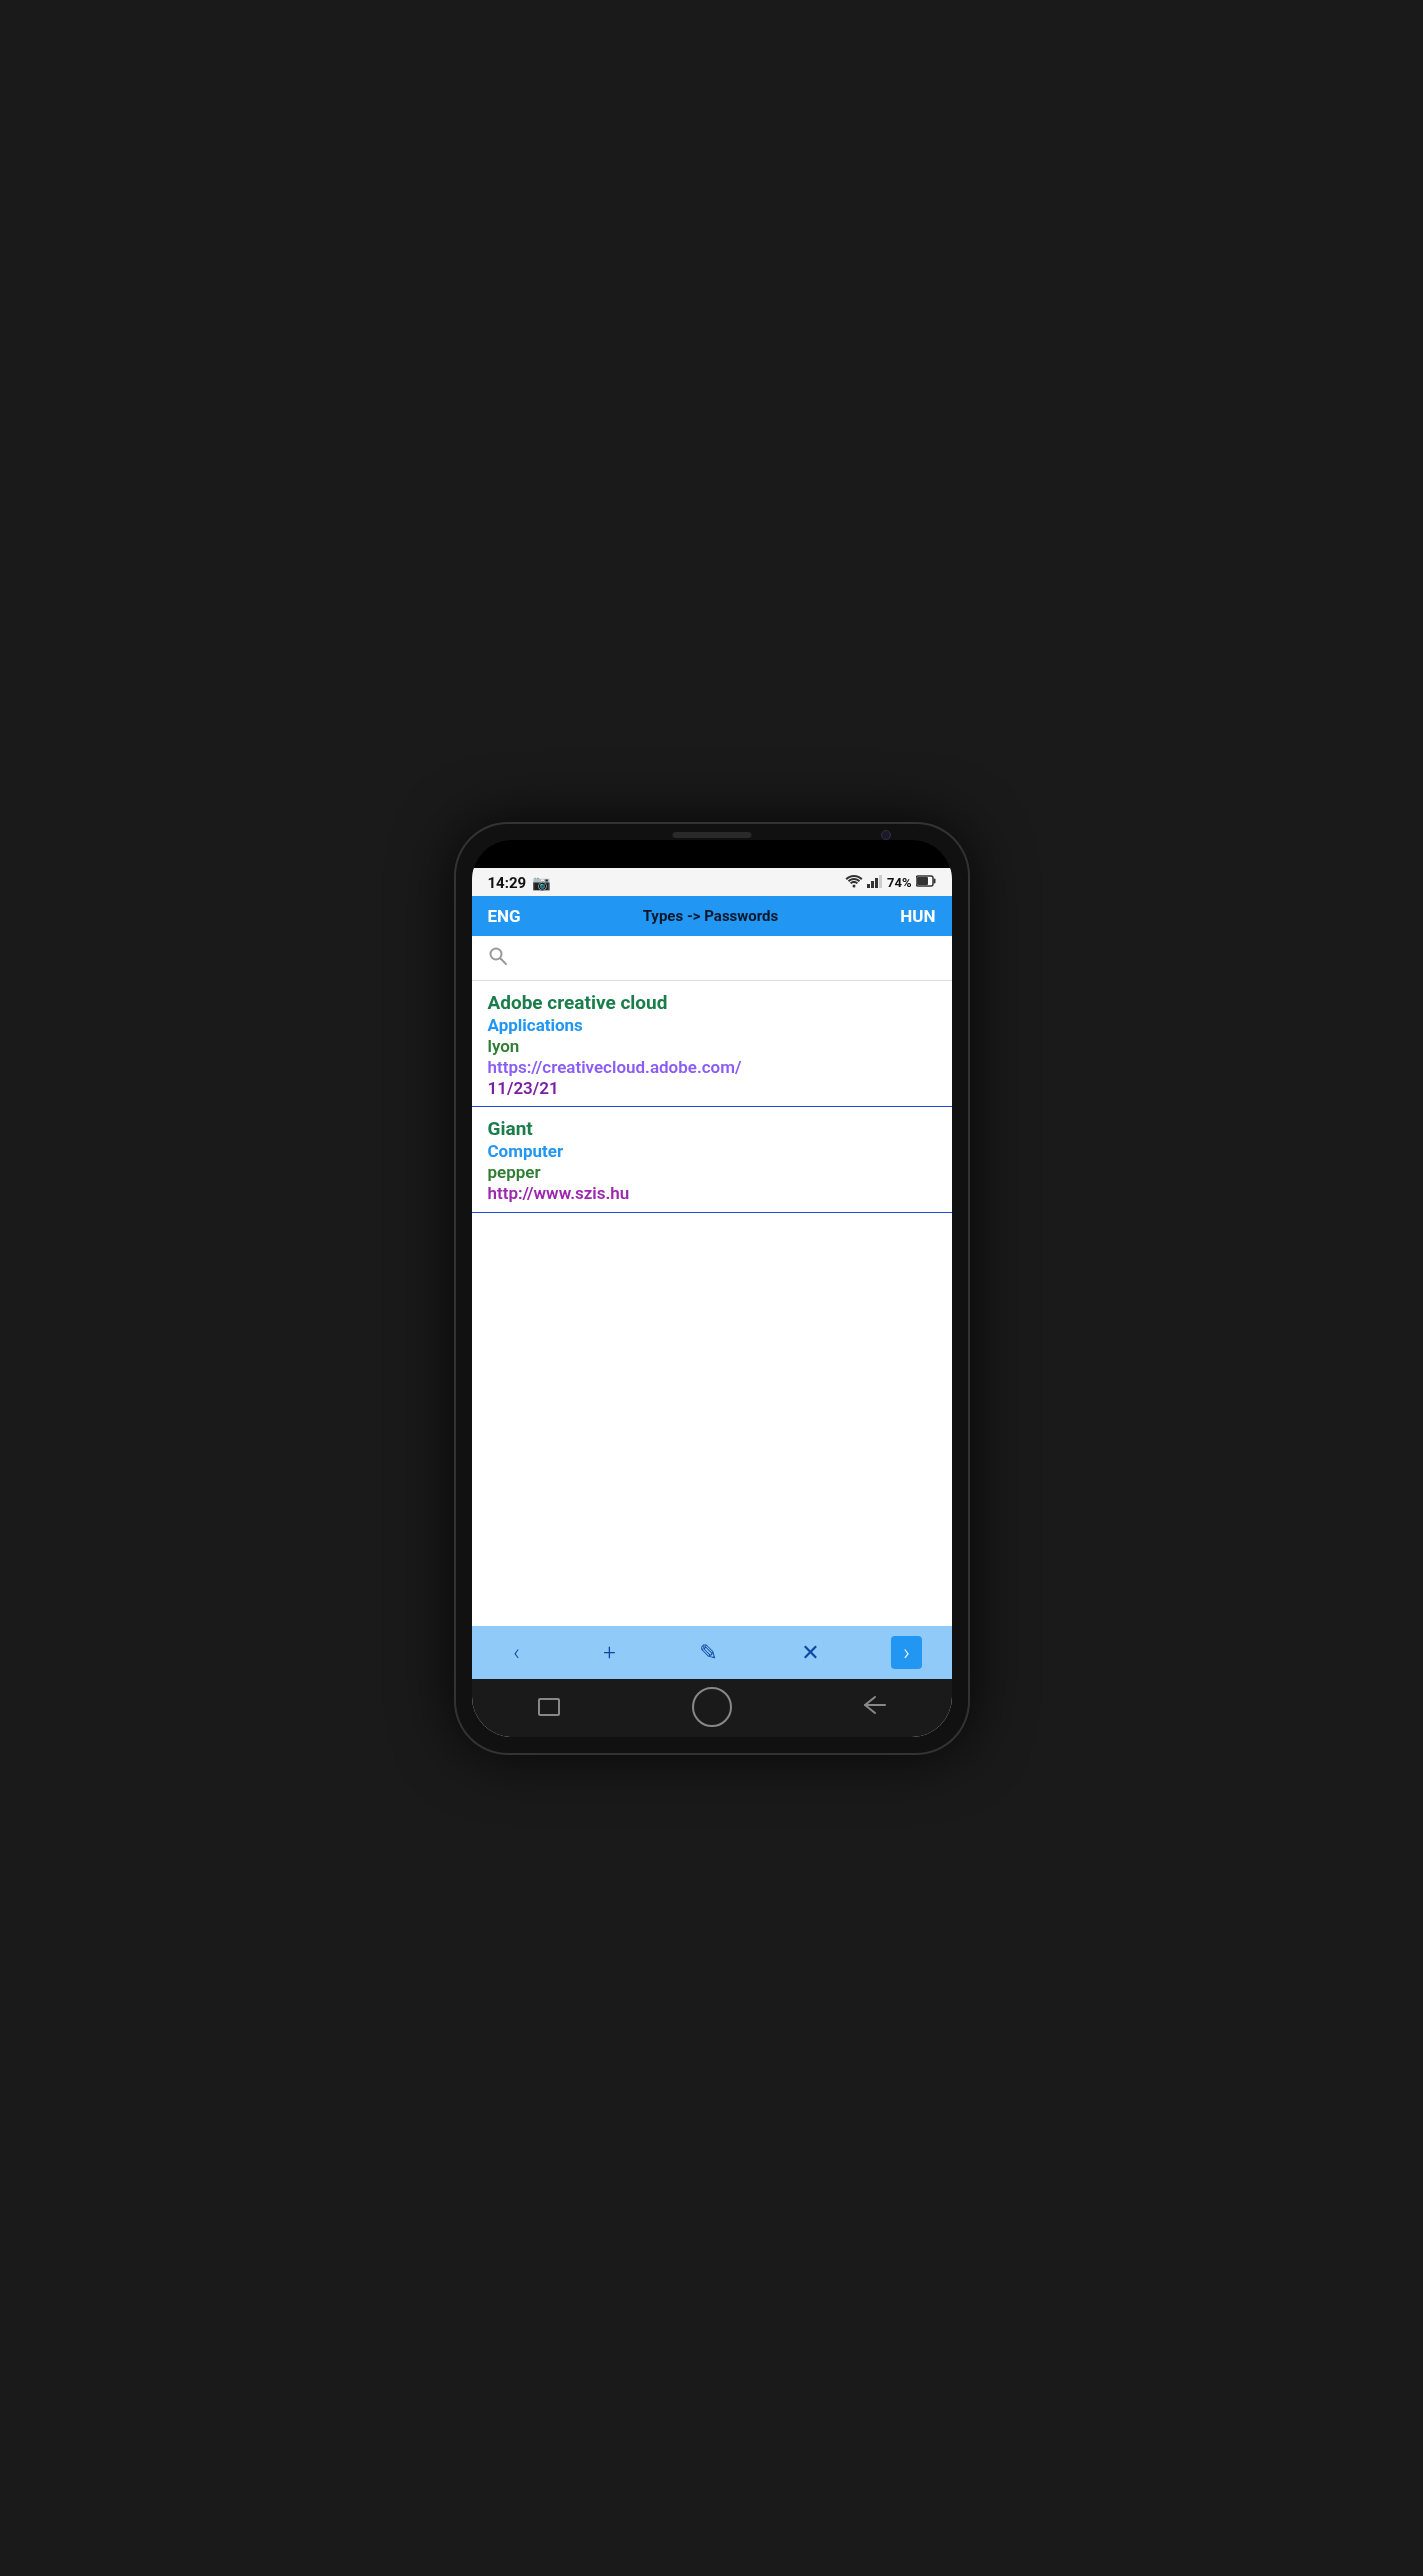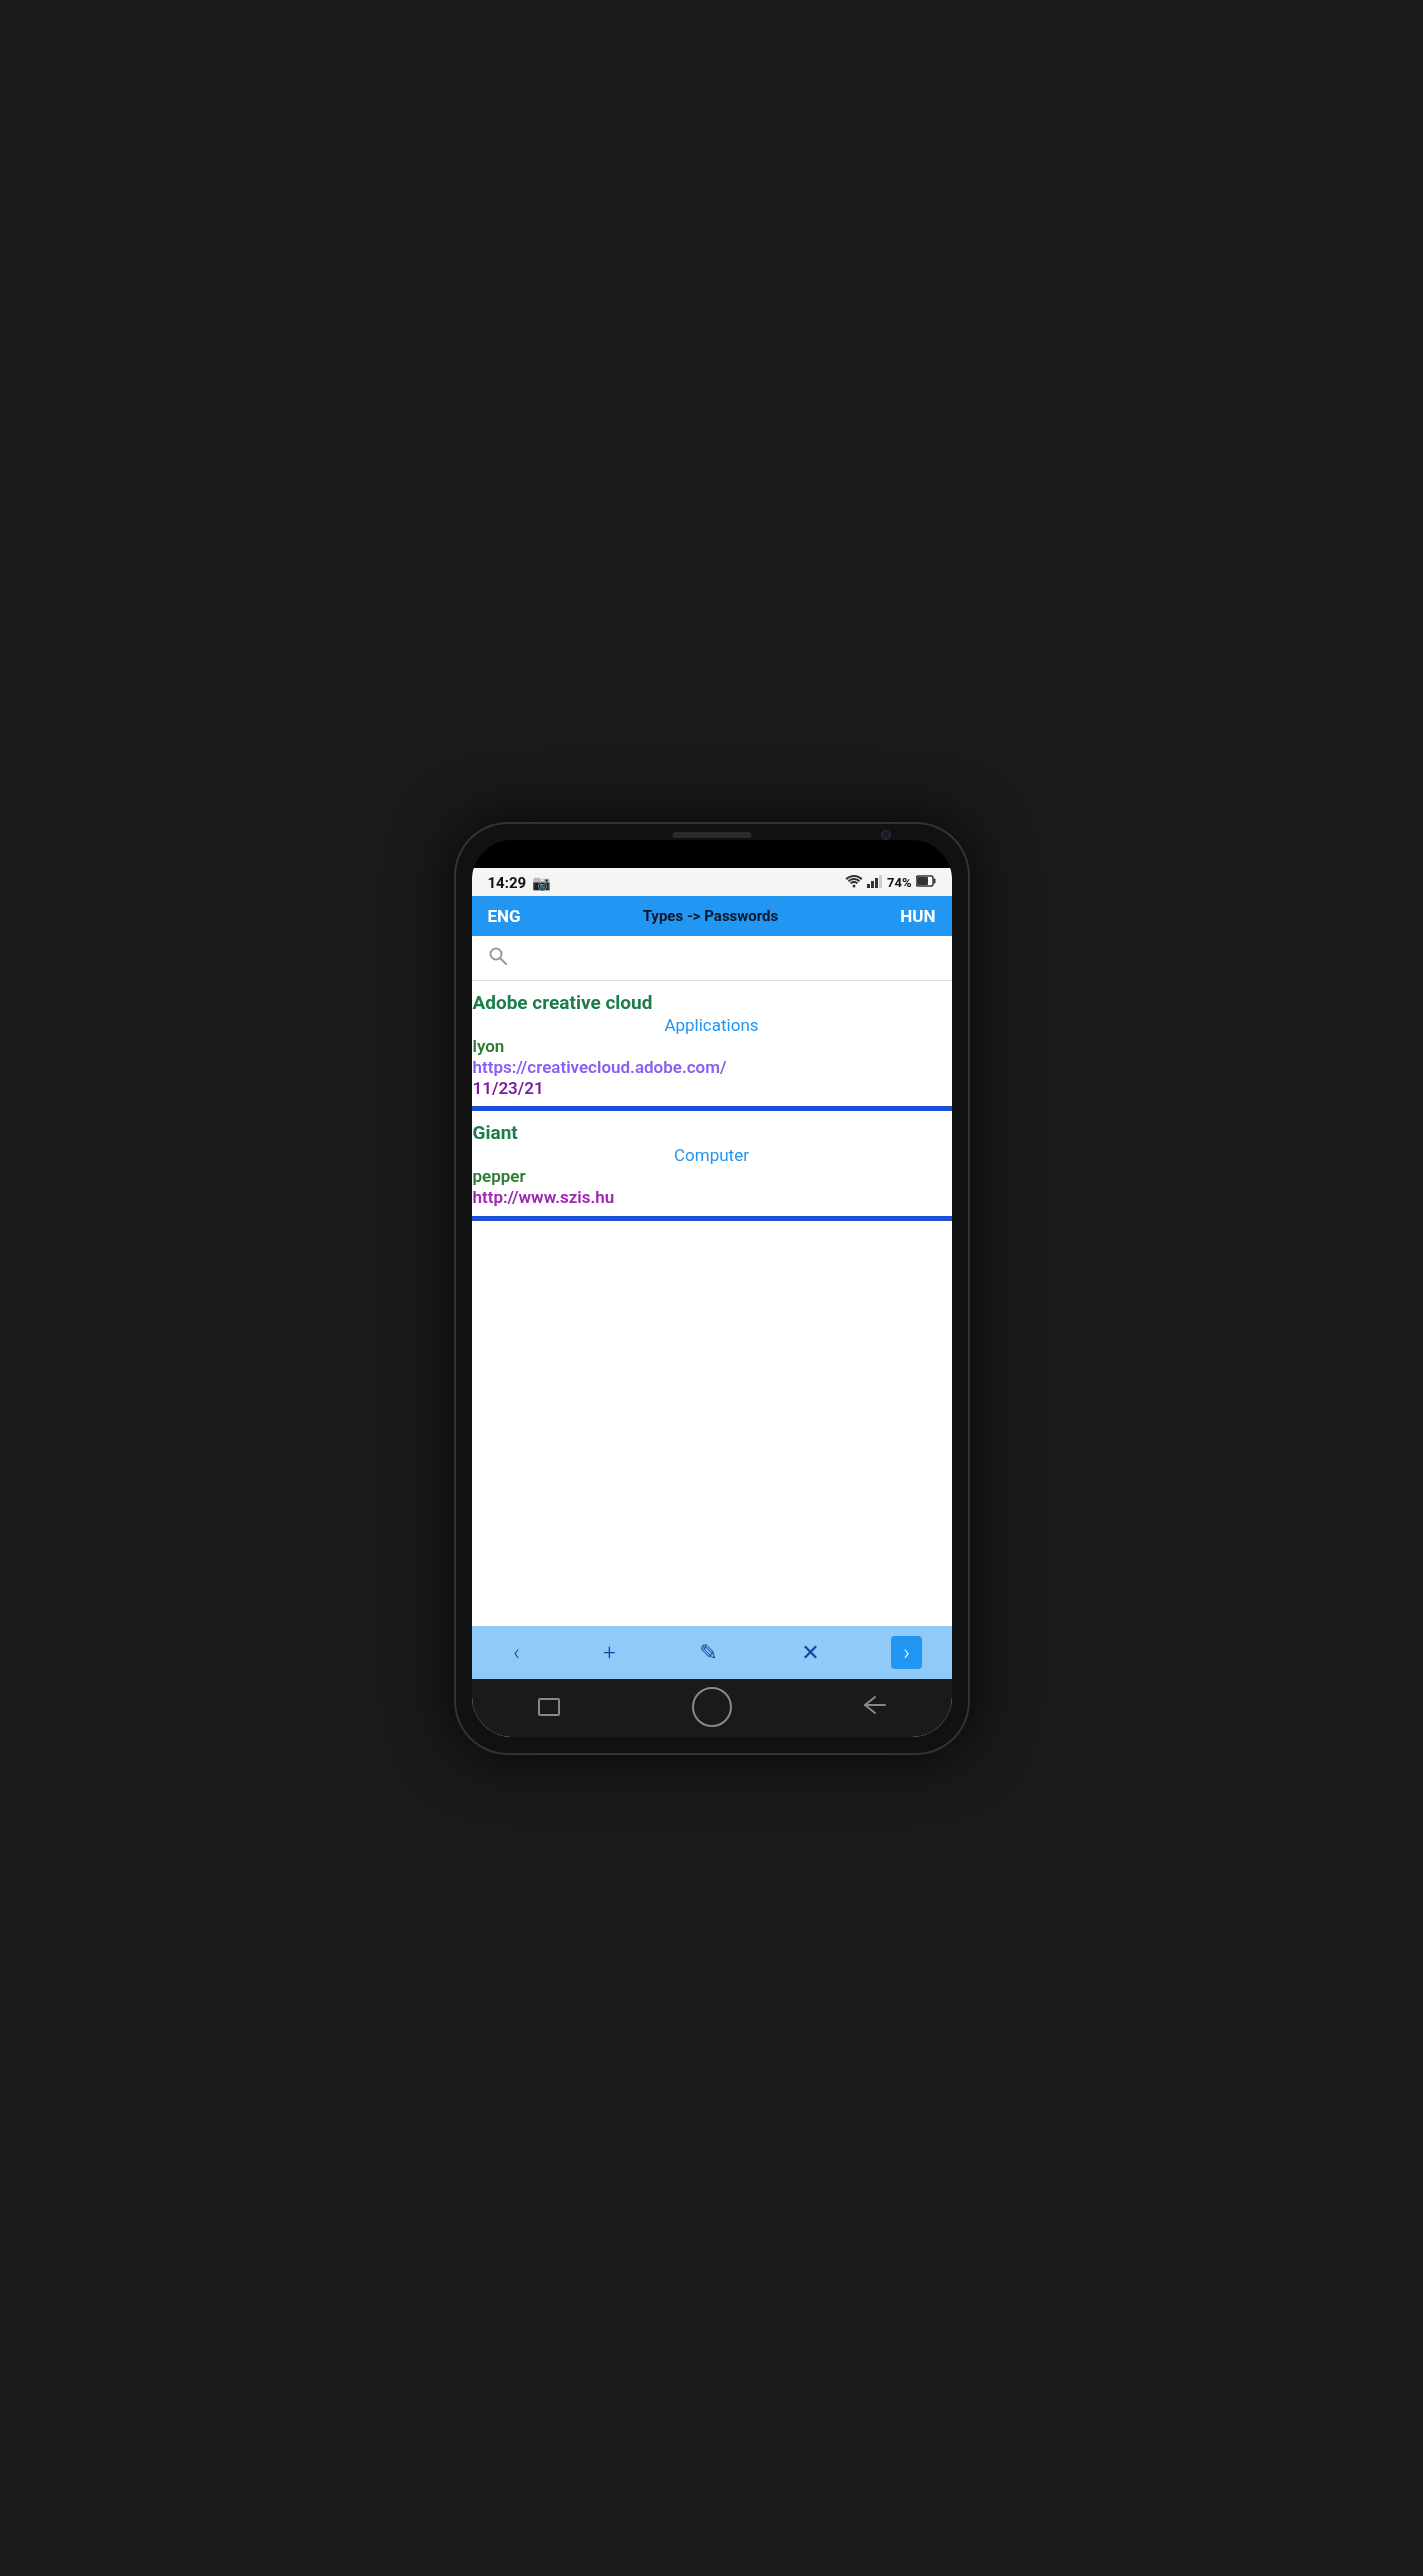--- a/index.html
+++ b/index.html
@@ -178,35 +178,34 @@
     }
 
     
     .list-container {
       flex: 1;
       background: white;
       overflow-y: auto;
     }
 
     .list-item {
-      padding: 10px 1px 8px;
-      border-bottom: 5px solid #1d4ed8;
+      padding: 10px 16px 8px;
+      border-bottom: 1px solid #1d4ed8;
     }
 
     .item-title {
       font-size: 19px;
       font-weight: bold;
       margin-bottom: 1px;
     }
 
     .item-category {
       font-size: 17px;
-      font-weight: 400;
+      font-weight: 700;
       margin-bottom: 1px;
-      text-align: center;
     }
 
     .item-username {
       font-size: 17px;
       font-weight: 600;
       margin-bottom: 1px;
     }
 
     .item-url {
       font-size: 17px;

